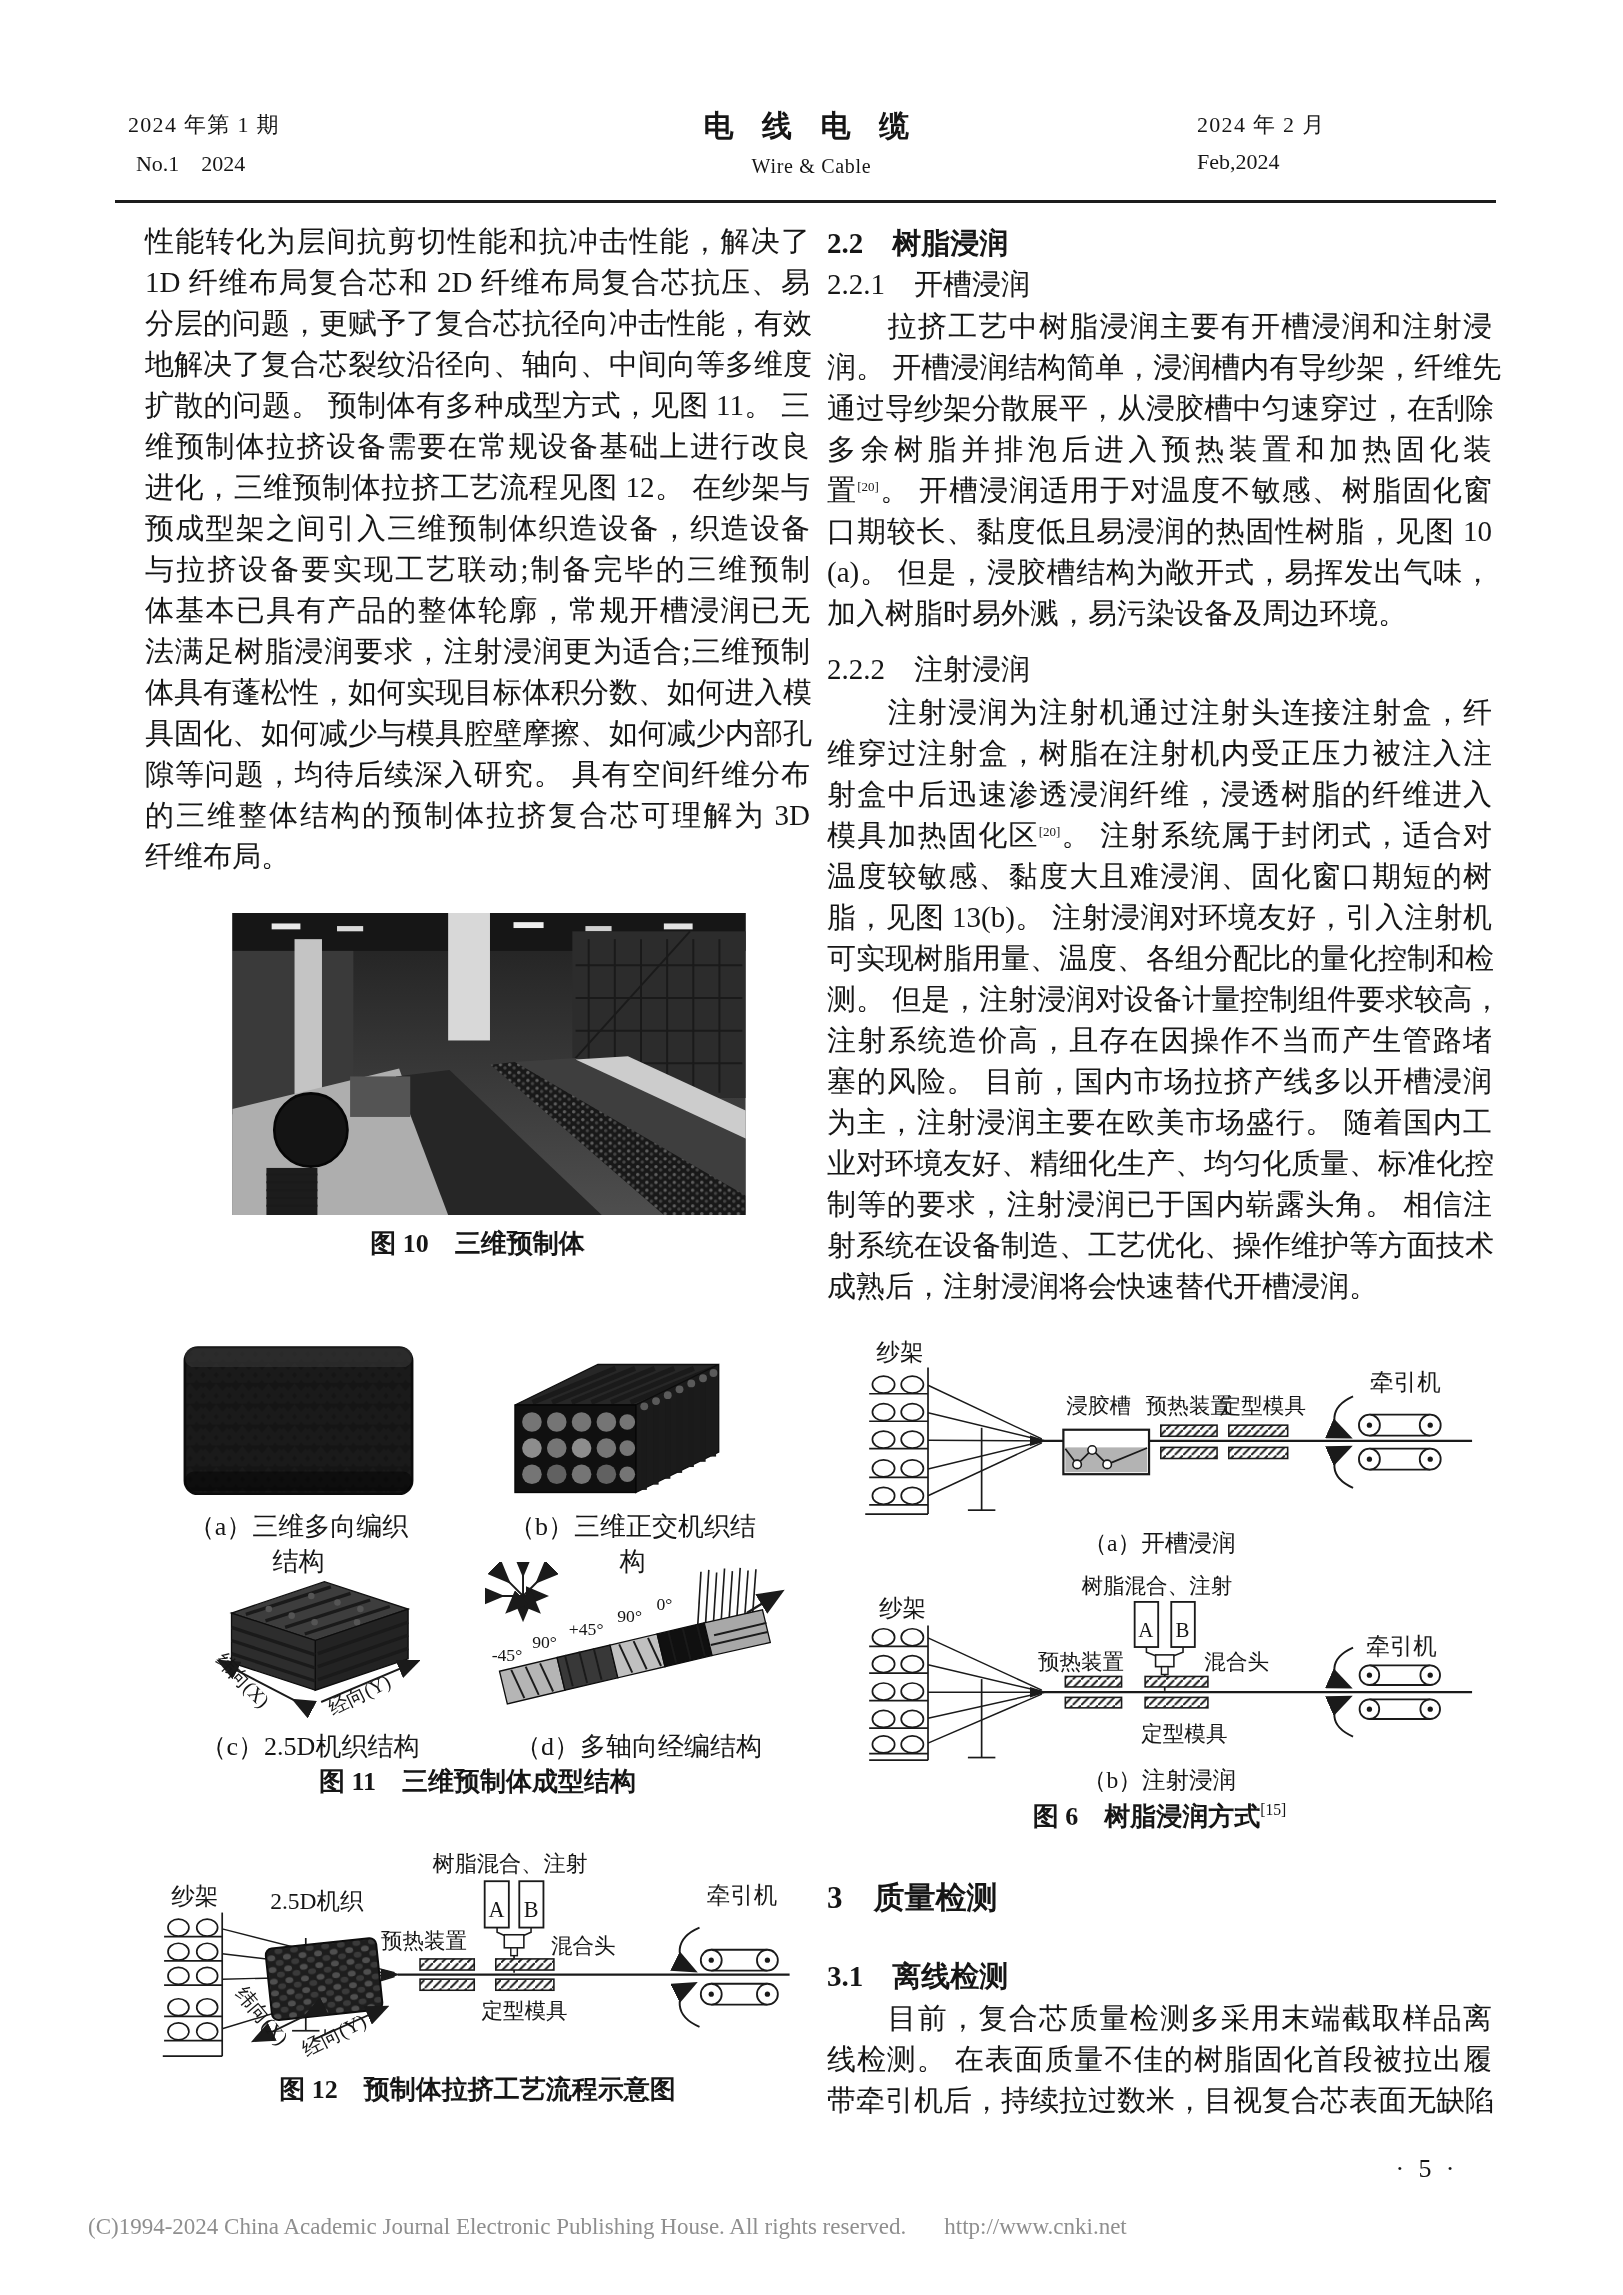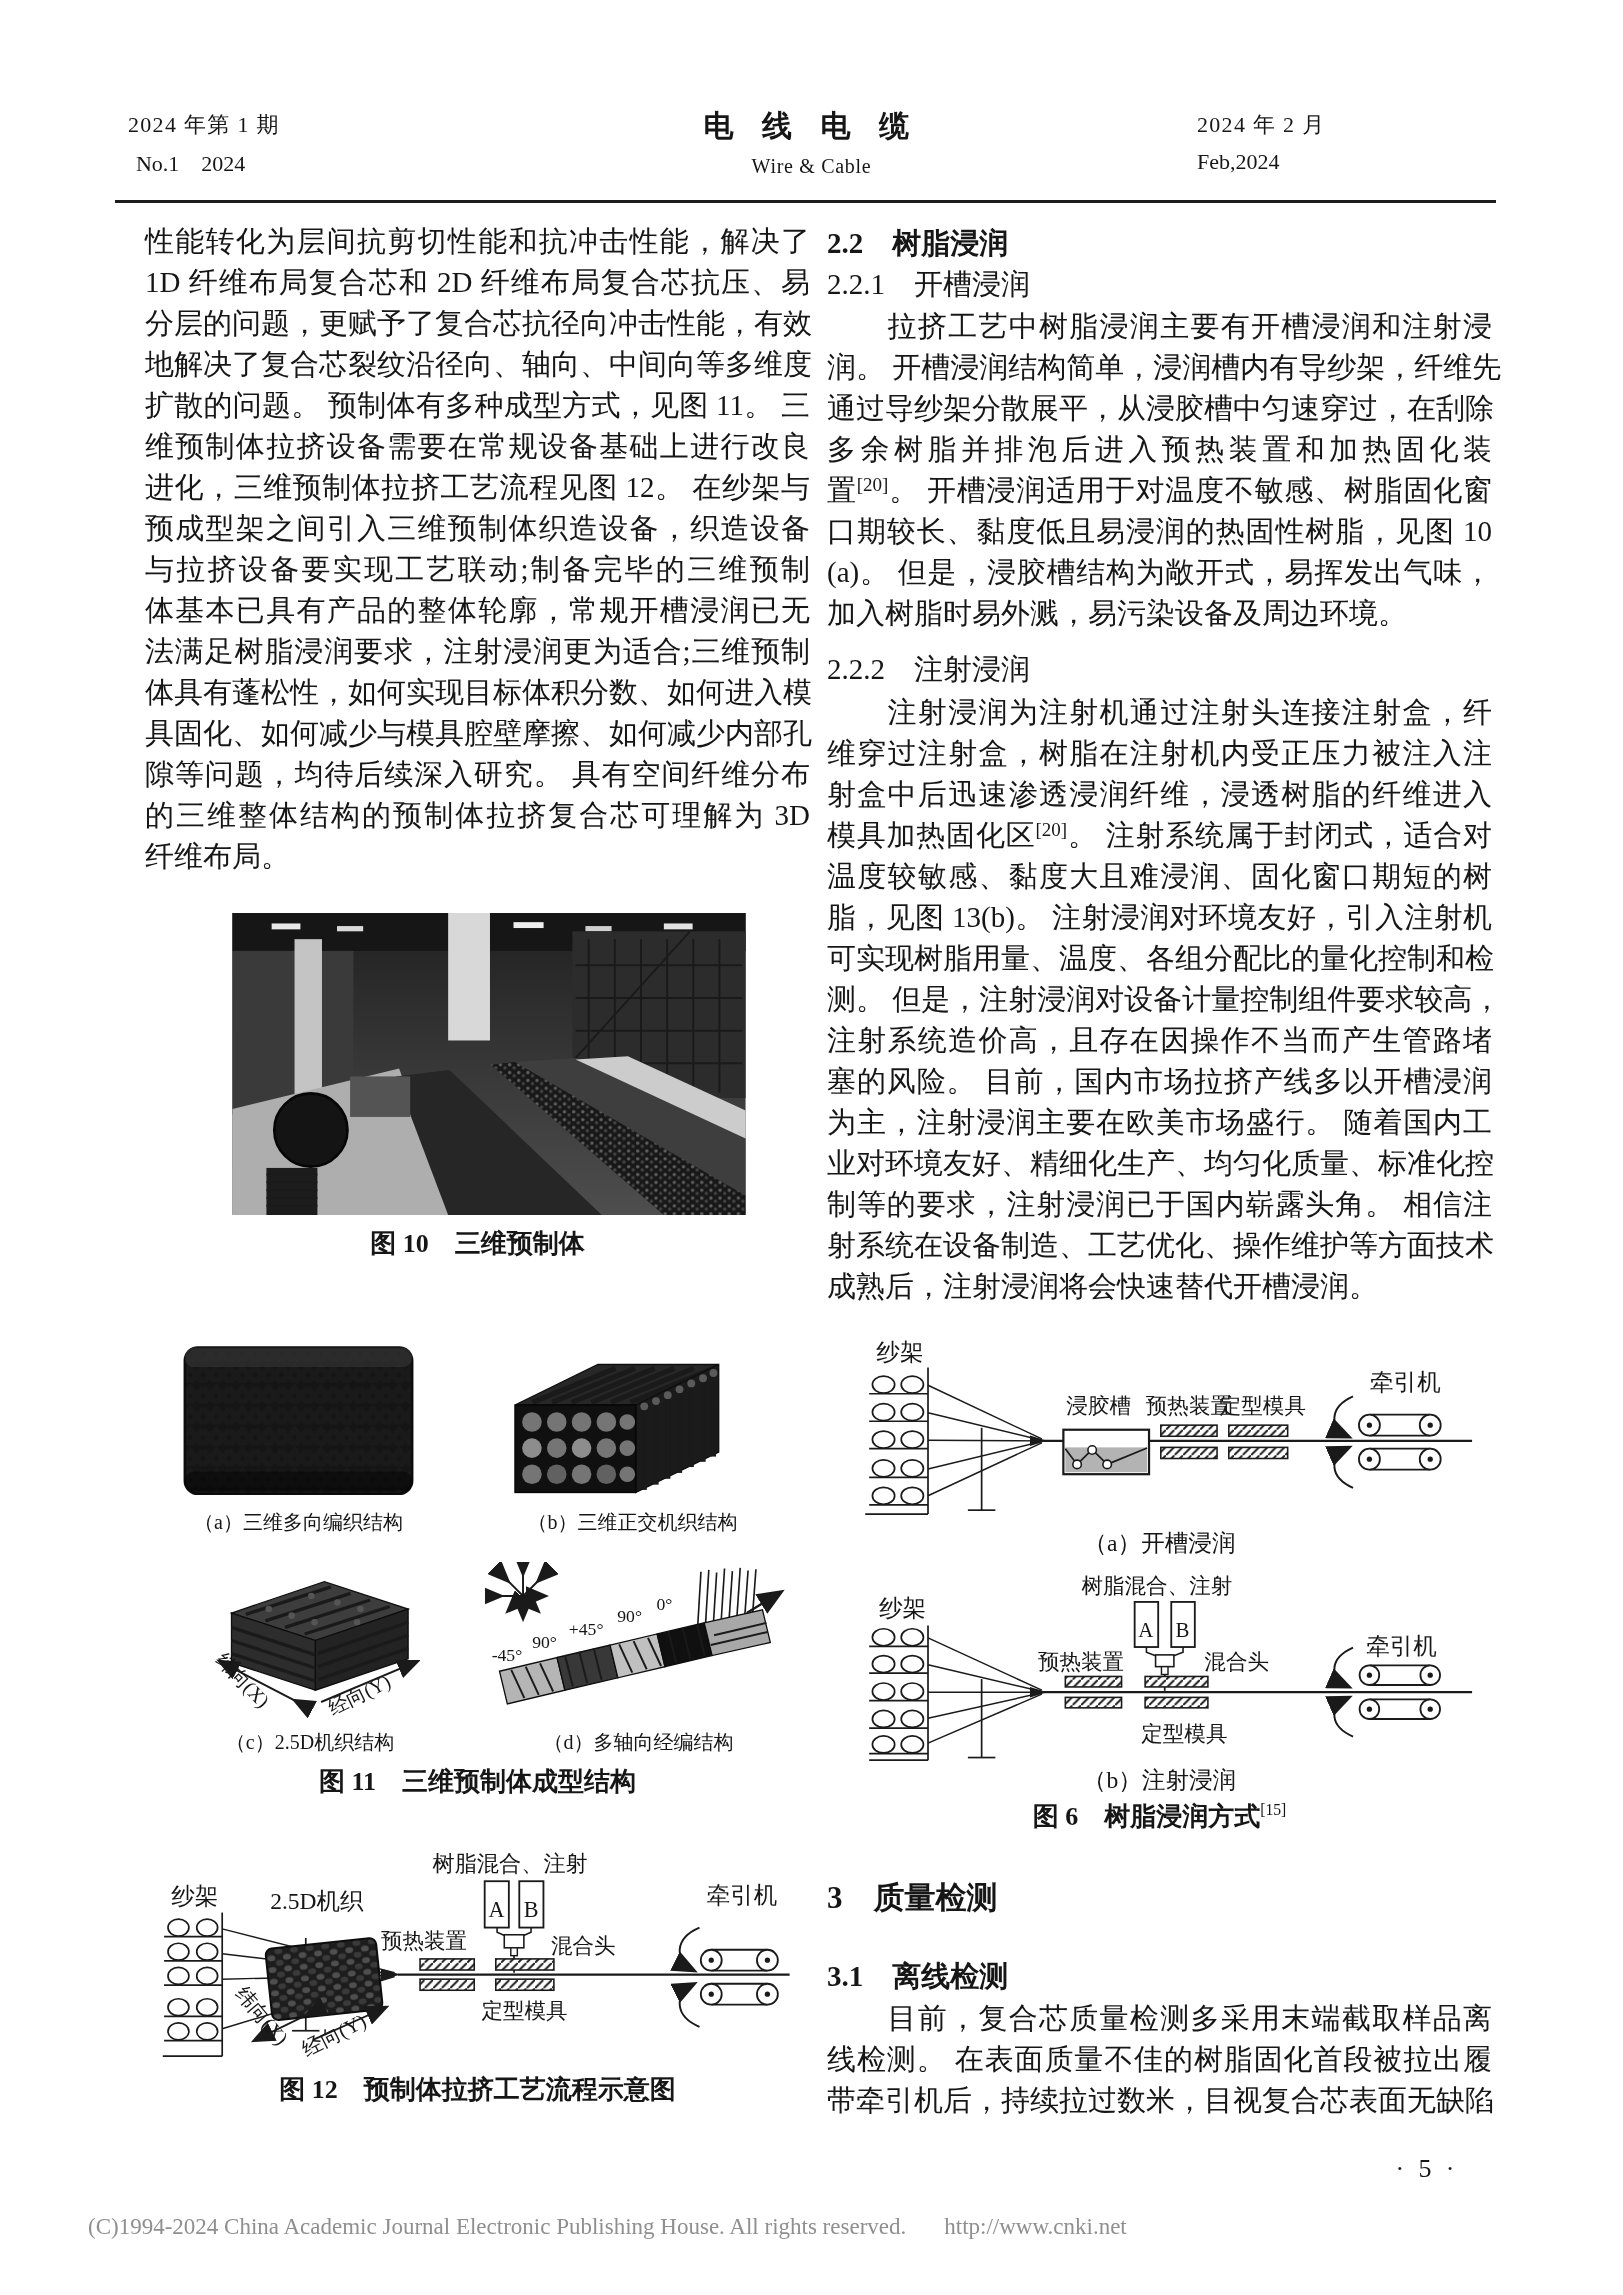--- a/index.html
+++ b/index.html
@@ -9,26 +9,26 @@
   
   .hdr-cn{font-size:22px;letter-spacing:1.3px;}
   .hdr-en{font-size:22px;}
   .journal-cn{font-size:30px;font-weight:bold;letter-spacing:10.5px;text-align:center;}
   .journal-en{font-size:20px;text-align:center;letter-spacing:0.7px;}
   .rule{background:#1c1c1c;height:2.6px;}
   
   .col{width:665px;}
   .para .line{font-size:29px;line-height:41px;height:41px;text-align:justify;text-align-last:justify;white-space:nowrap;overflow:visible;}
   .para .line.last{text-align-last:left;}
-  .para sup{font-size:19px;vertical-align:9.2px;line-height:0;}
+  .para sup{font-size:13px;vertical-align:9.2px;line-height:0;}
   .h-bold{font-size:29px;font-weight:bold;}
   .h-sub{font-size:29px;font-weight:normal;}
   .h-sec{font-size:31px;font-weight:bold;}
   .fig-caption{font-size:26px;font-weight:bold;text-align:center;}
-  .fig-subcaption{font-size:20px;text-align:center;}
+  .fig-subcaption{font-size:26px;text-align:center;}
   .fig-caption .sup{font-size:15.7px;vertical-align:10.5px;font-weight:normal;}
   
   .pageno{font-size:26px;text-align:center;letter-spacing:3.9px;}
   .copyright{font-size:23px;color:#8f8f8f;}
   .copyright .url{margin-left:38px;}
   svg text{fill:#161616;font-family:"Liberation Serif","DejaVu Serif",serif;}
   svg .lbl{text-anchor:middle;}
   svg line,svg path,svg polyline{stroke:#1a1a1a;fill:none;}
   svg .thin{stroke-width:2.2;}
 </style>

